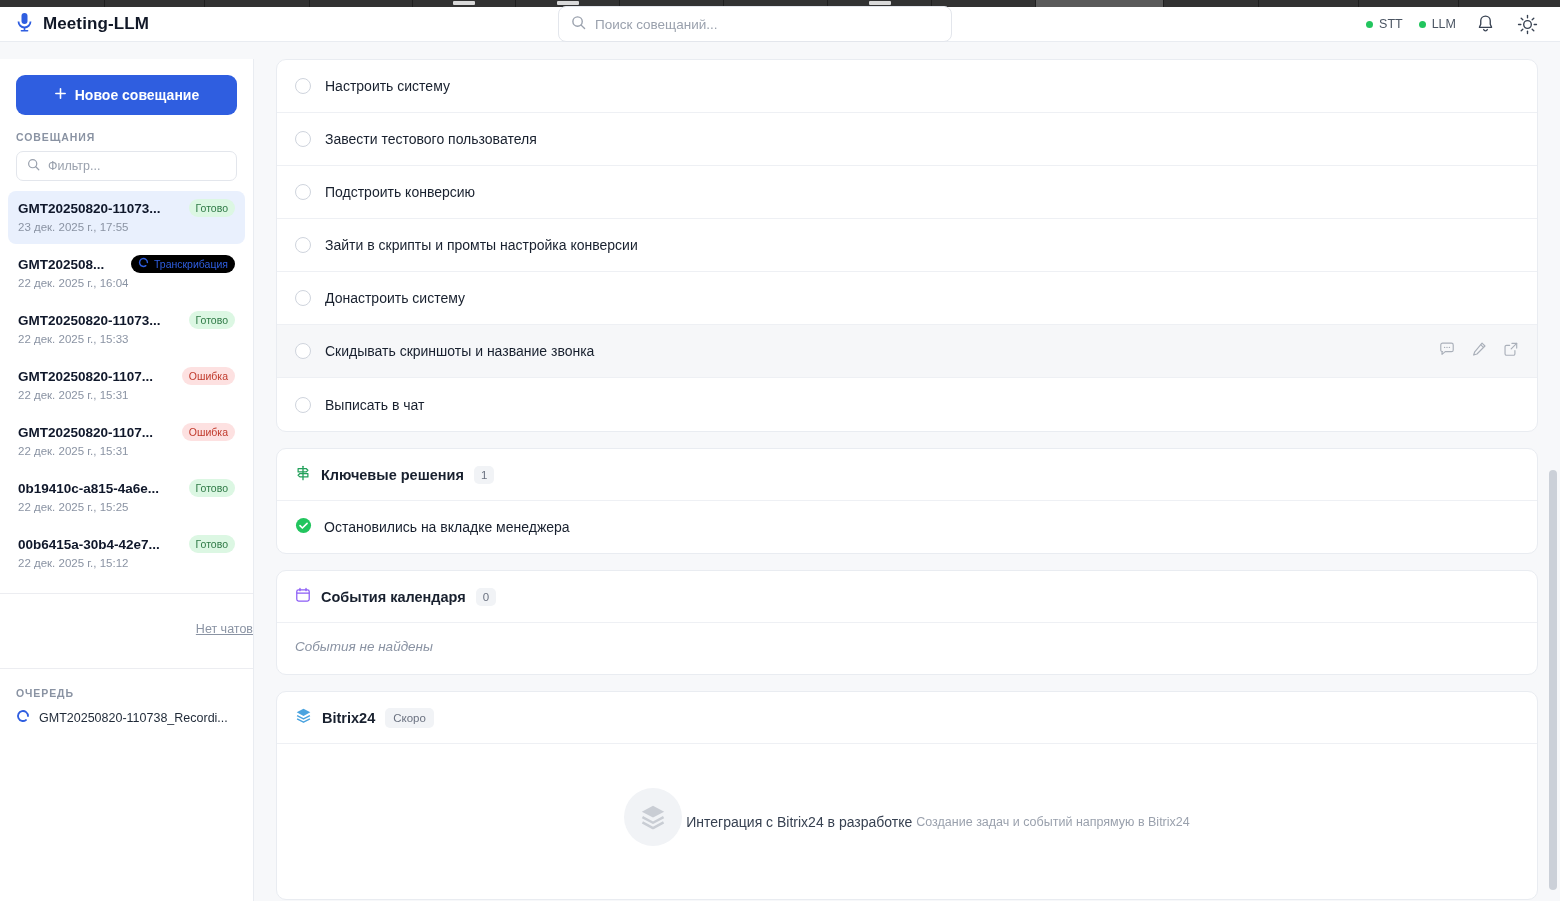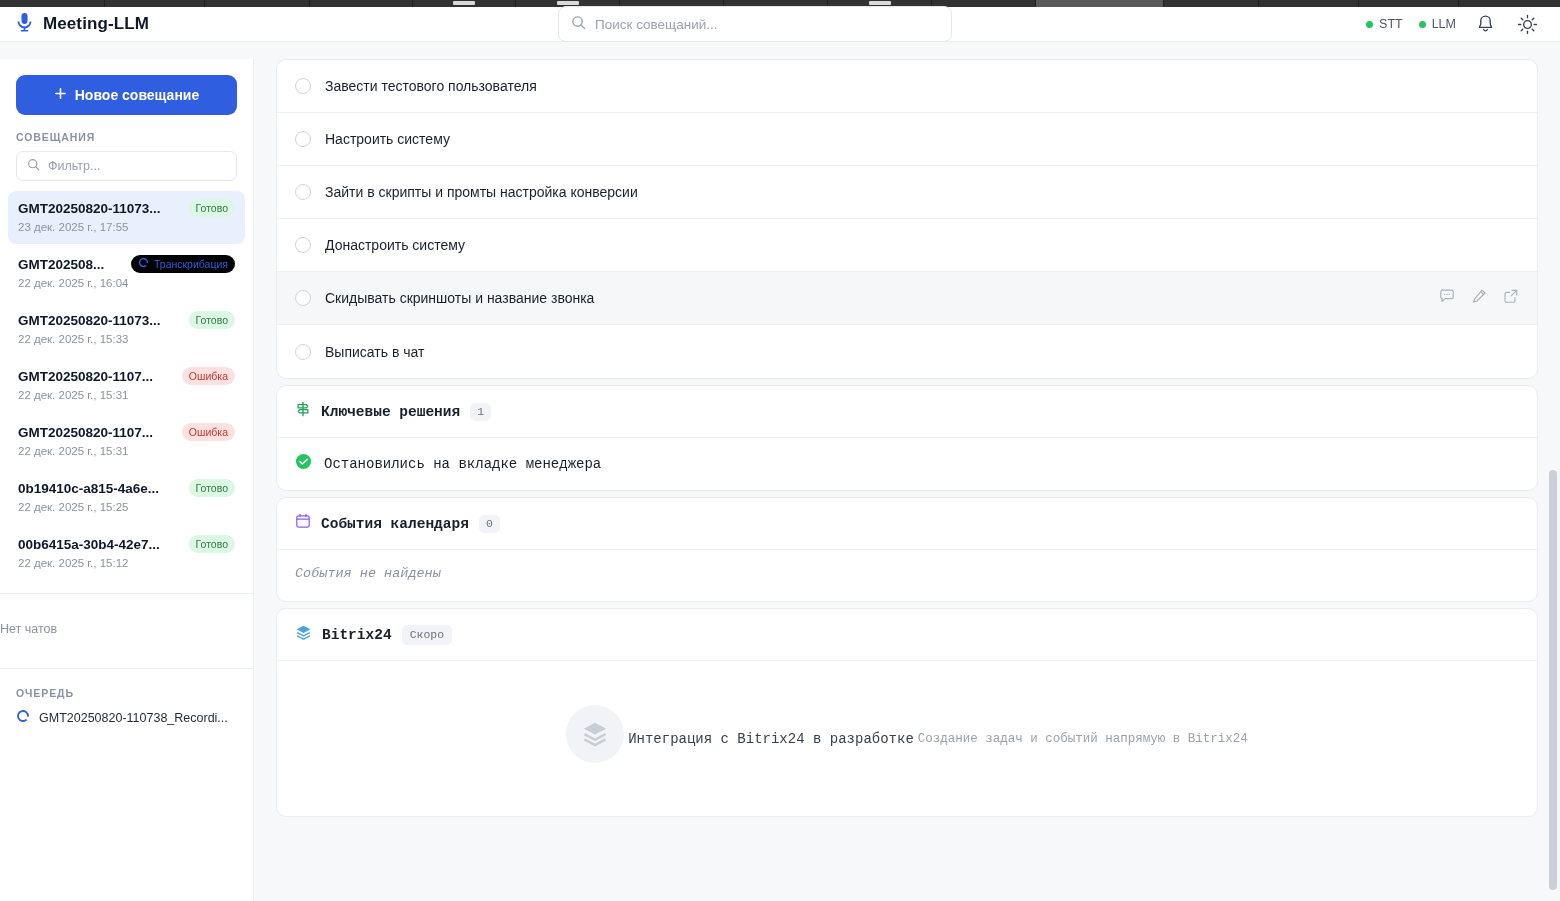--- a/index.html
+++ b/index.html
@@ -88,40 +88,40 @@
     background: #000000; color: #2f5ee0; display: inline-flex; align-items: center; gap: 5px;
   }
 
   .divider { height: 1px; background: #ecedf1; margin: 10px 0 0; }
 
   .chats-head {
     display: flex; align-items: center; justify-content: space-between;
     padding: 14px 16px 6px;
   }
   .plus { font-size: 17px; color: #8a93a3; cursor: pointer; line-height: 14px; }
-  .empty-chats { text-align: left; font-size: 12.5px; color: #8a93a3; padding: 28px 0 22px; }
+  .empty-chats { text-align: right; font-size: 12.5px; color: #8a93a3; padding: 28px 0 22px; text-decoration: underline; }
 
   .queue-head { padding: 14px 16px 6px; }
   .queue-item { display: flex; align-items: center; gap: 9px; padding: 2px 16px 0; }
   .queue-name {
     font-size: 12.5px; color: #1f2937; white-space: nowrap; overflow: hidden;
     text-overflow: ellipsis; max-width: 198px;
   }
 
   
   .main {
     position: absolute; top: 59px; left: 254px; width: 1306px; height: 842px;
     background: #f7f8fa; overflow: hidden;
   }
   .content { padding: 0 22px 0 22px; }
 
   .card {
     background: #fff; border: 1px solid #e9ecf1; border-radius: 10px; overflow: hidden;
   }
-  .card + .card { margin-top: 6px; font-family: Liberation Mono, monospace; }
+  .card + .card { margin-top: 16px; }
 
   .task {
     display: flex; align-items: center; gap: 14px; height: 53px; padding: 0 18px;
     border-bottom: 1px solid #eef0f4; position: relative;
   }
   .task:last-child { border-bottom: none; }
   .task.hovered { background: #f6f7f9; }
   .cbox {
     width: 16px; height: 16px; border-radius: 50%; border: 1.4px solid #cfd4dd;
     flex: 0 0 auto; background: #fff;
@@ -346,25 +346,29 @@
         <span class="queue-name">GMT20250820-110738_Recordi...</span>
       </div>
     </div>
 </div>
 
 <div class="main">
   <div class="content">
     <div class="card" id="task-card">
         <div class="task">
           <span class="cbox"></span>
+          <span class="task-text">Настроить систему</span>
+        </div>
+        <div class="task">
+          <span class="cbox"></span>
           <span class="task-text">Завести тестового пользователя</span>
         </div>
         <div class="task">
           <span class="cbox"></span>
-          <span class="task-text">Настроить систему</span>
+          <span class="task-text">Подстроить конверсию</span>
         </div>
         <div class="task">
           <span class="cbox"></span>
           <span class="task-text">Зайти в скрипты и промты настройка конверсии</span>
         </div>
         <div class="task">
           <span class="cbox"></span>
           <span class="task-text">Донастроить систему</span>
         </div>
         <div class="task hovered">

